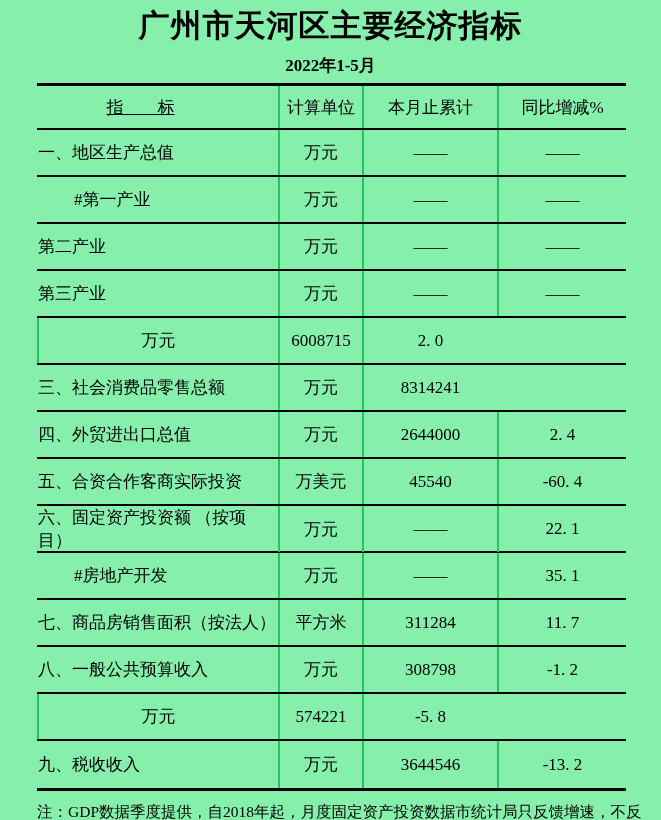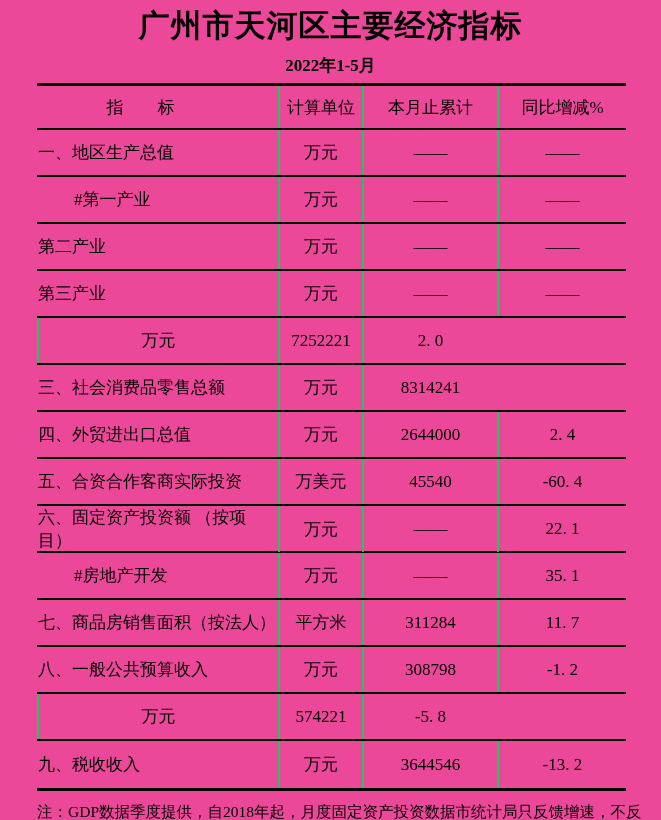--- a/index.html
+++ b/index.html
@@ -5,21 +5,21 @@
   * { margin: 0; padding: 0; box-sizing: border-box; }
   html, body {
     width: 661px;
     background: #ffffff;
     color: #000000;
     font-family: "Liberation Serif", "DejaVu Serif", serif;
   }
   .page {
     width: 661px;
     height: 820px;
-    background: #ec4899;
+    background: #86efac;
     overflow: hidden;
   }
   .title {
     margin-top: 6px;
     text-align: center;
     font-size: 31px;
     font-weight: bold;
     line-height: 40px;
     letter-spacing: 1px;
   }
@@ -46,21 +46,21 @@
     align-items: center;
   }
   .tr.head { height: 44px; }
   .tr:last-child { border-bottom: none; }
   .td { height: 100%; display: flex; align-items: center; }
   .td.c1 { justify-content: flex-start; padding-left: 1px; }
   .td.c2, .td.c3, .td.c4 {
     justify-content: center;
     border-left: 2px solid #22c55e;
   }
-  .head .td.c1 { justify-content: center; padding-right: 35px; }
+  .head .td.c1 { justify-content: center; padding-right: 35px; text-decoration: underline; }
   .ind1 { padding-left: 28px; margin-left: 36px; }
   .ind2 { padding-left: 41px; }
   .ind3 { padding-left: 31px; }
   .dash { letter-spacing: 0; }
   .note {
     margin-left: 37px;
     margin-top: 10px;
     width: 612px;
     font-size: 15.5px;
     line-height: 22px;
@@ -107,21 +107,21 @@
 
     <div class="tr">
       <div class="td c1 ind2">第三产业</div>
       <div class="td c2">万元</div>
       <div class="td c3 dash">——</div>
       <div class="td c4 dash">——</div>
     </div>
 
     <div class="tr">
       <div class="td c2">万元</div>
-      <div class="td c3">7252221</div>
+      <div class="td c3">6008715</div>
       <div class="td c4">2. 0</div>
     </div>
 
     <div class="tr">
       <div class="td c1">三、社会消费品零售总额</div>
       <div class="td c2">万元</div>
       <div class="td c3">8314241</div>
     </div>
 
     <div class="tr">

